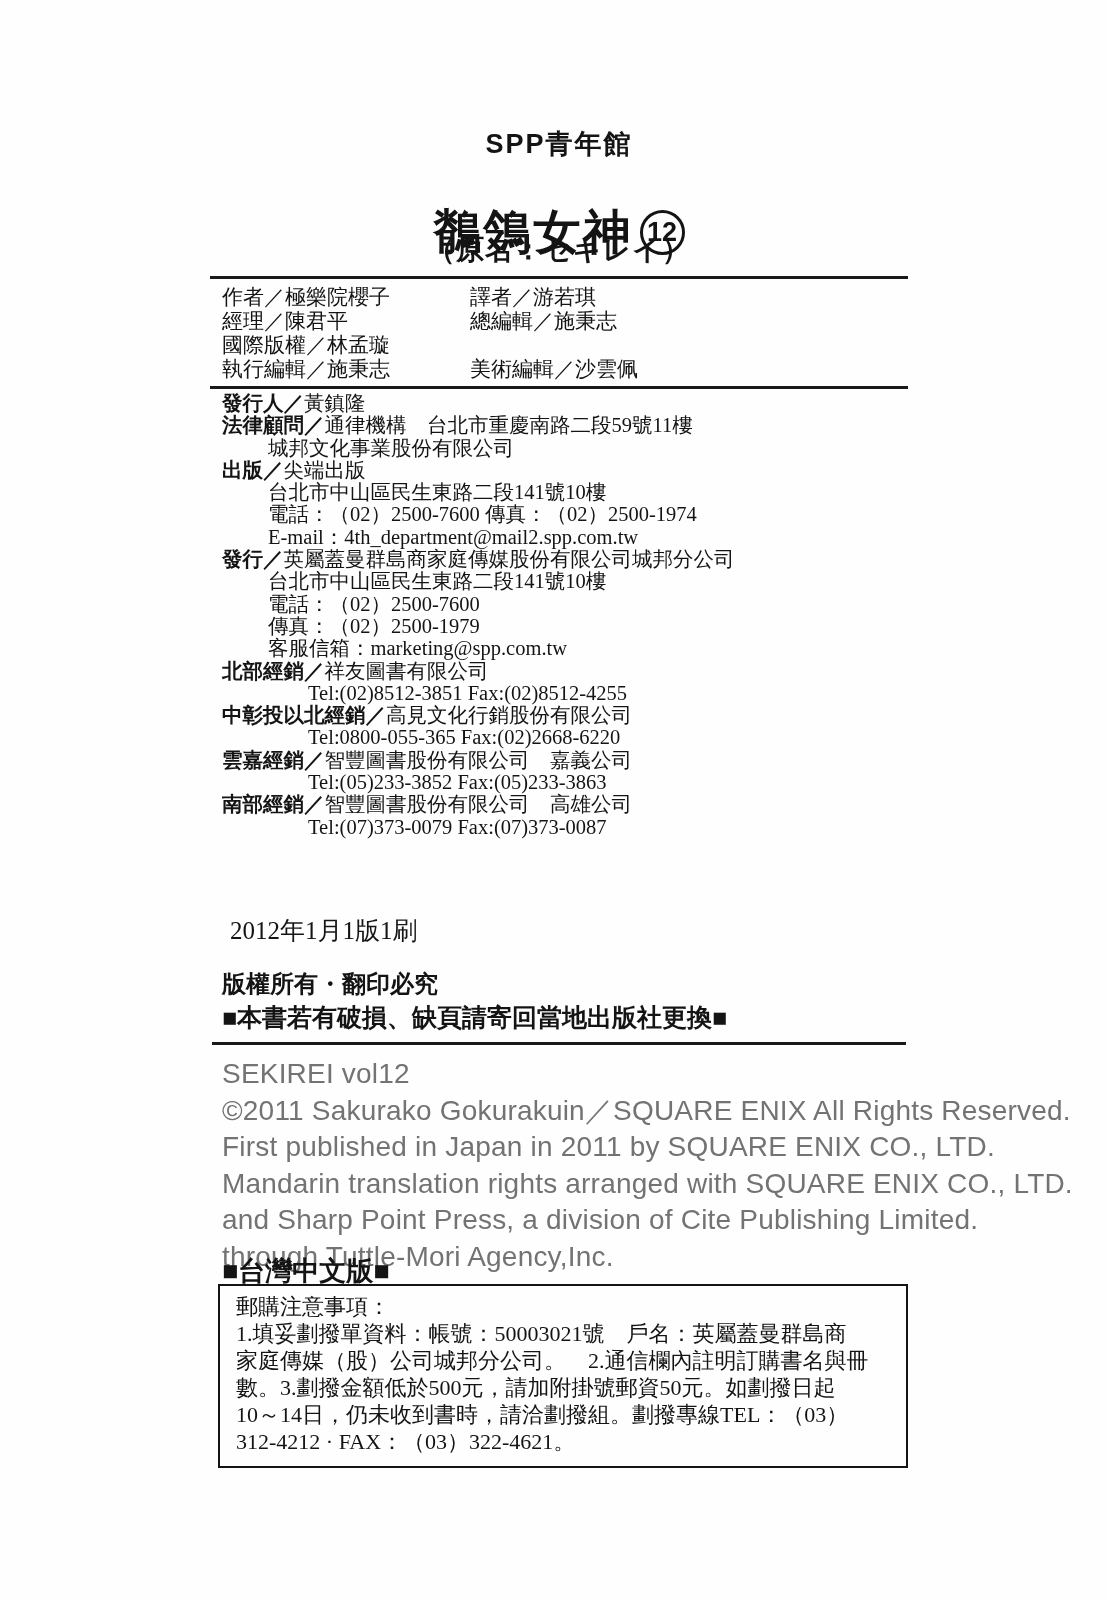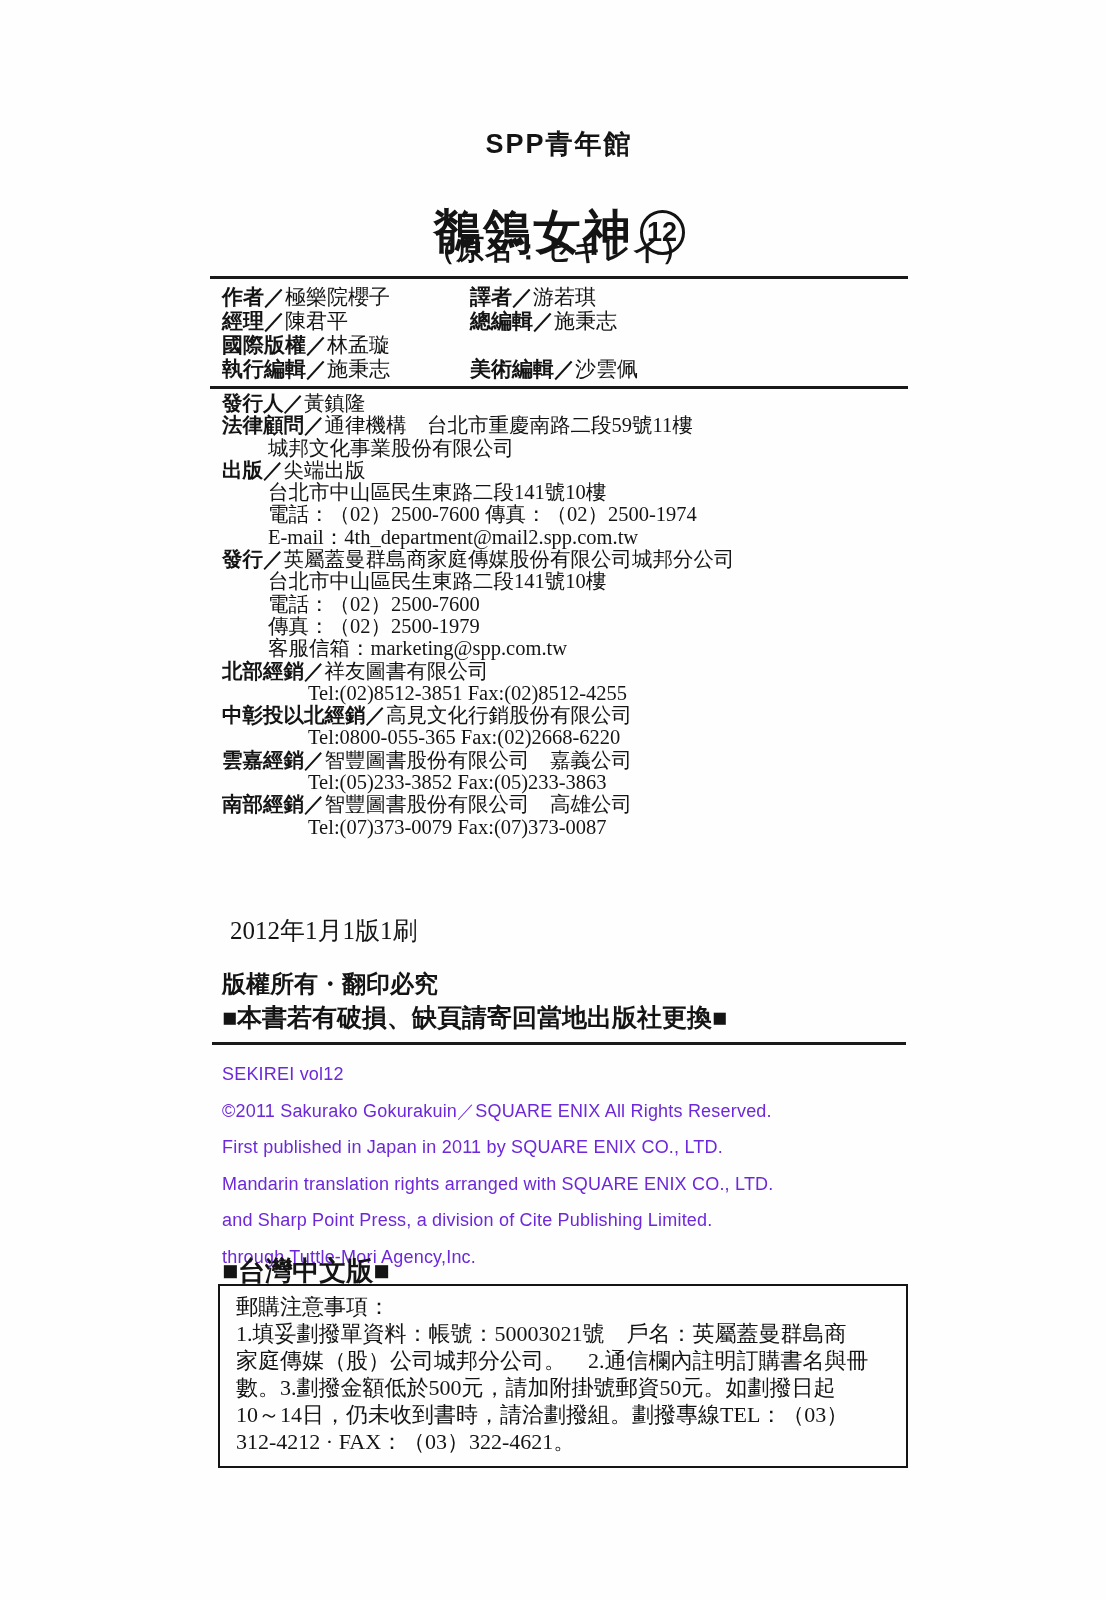--- a/index.html
+++ b/index.html
@@ -34,21 +34,21 @@
     font-weight:600; font-size:28px; letter-spacing:1px;
   }
 
   
   .credits {
     position:absolute; left:210px; top:276px; width:698px;
     border-top:3px solid #1a1a1a; border-bottom:3px solid #1a1a1a;
     padding:6px 0 5px 12px;
   }
   .crow { display:grid; grid-template-columns:248px 1fr; line-height:24px; font-size:21px; }
-  .clabel { font-family:"Liberation Sans", sans-serif; font-weight:bold; }
+  .clabel { font-family:"Liberation Sans", sans-serif; font-weight:normal; }
   .cvalue { font-family:"Liberation Serif", serif; }
 
   
   .publisher {
     position:absolute; left:222px; top:392px; width:700px;
     font-size:20.5px; line-height:22.3px; white-space:nowrap;
   }
   .pline.pl-1 { padding-left:46px; }
   .pline.pl-2 { padding-left:86px; }
   .plabel { font-family:"Liberation Sans", sans-serif; font-weight:bold; }
@@ -62,22 +62,22 @@
   }
   .rights2 {
     position:absolute; left:222px; top:1001px;
     font-family:"Liberation Sans", sans-serif; font-weight:bold; font-size:25px;
   }
   .divider { position:absolute; left:212px; top:1042px; width:694px; height:3px; background:#1a1a1a; }
 
   
   .english {
     position:absolute; left:222px; top:1056px; width:700px;
-    font-family:"Liberation Sans", sans-serif; font-size:18px;
-    line-height:36.5px; letter-spacing:0.2px; color:#6d28d9;
+    font-family:"Liberation Sans", sans-serif; font-size:28px;
+    line-height:36.5px; letter-spacing:0.2px; color:#737373;
     white-space:nowrap;
   }
 
   
   .taiwan {
     position:absolute; left:222px; top:1253px;
     font-family:"Liberation Sans", sans-serif; font-weight:bold; font-size:27px;
   }
   .mailbox {
     position:absolute; left:218px; top:1284px; width:690px; height:184px;

